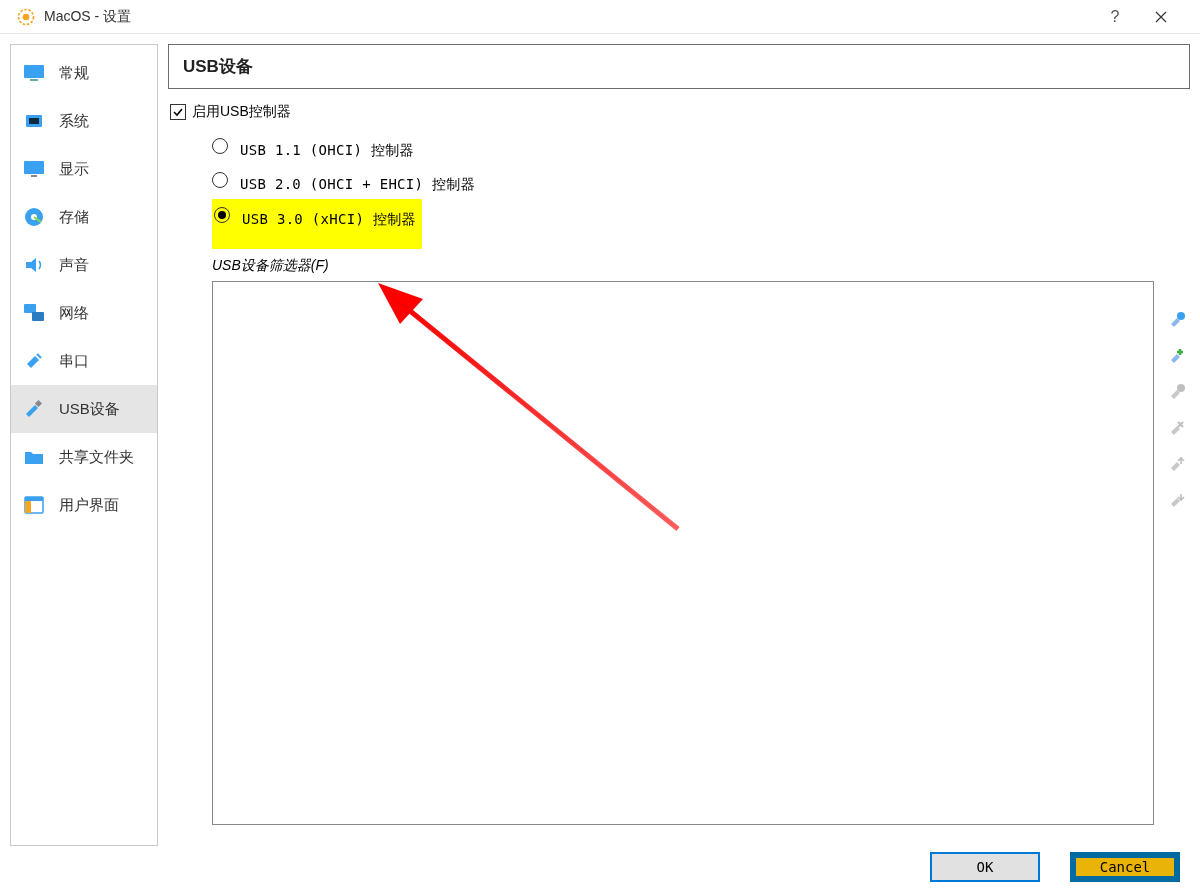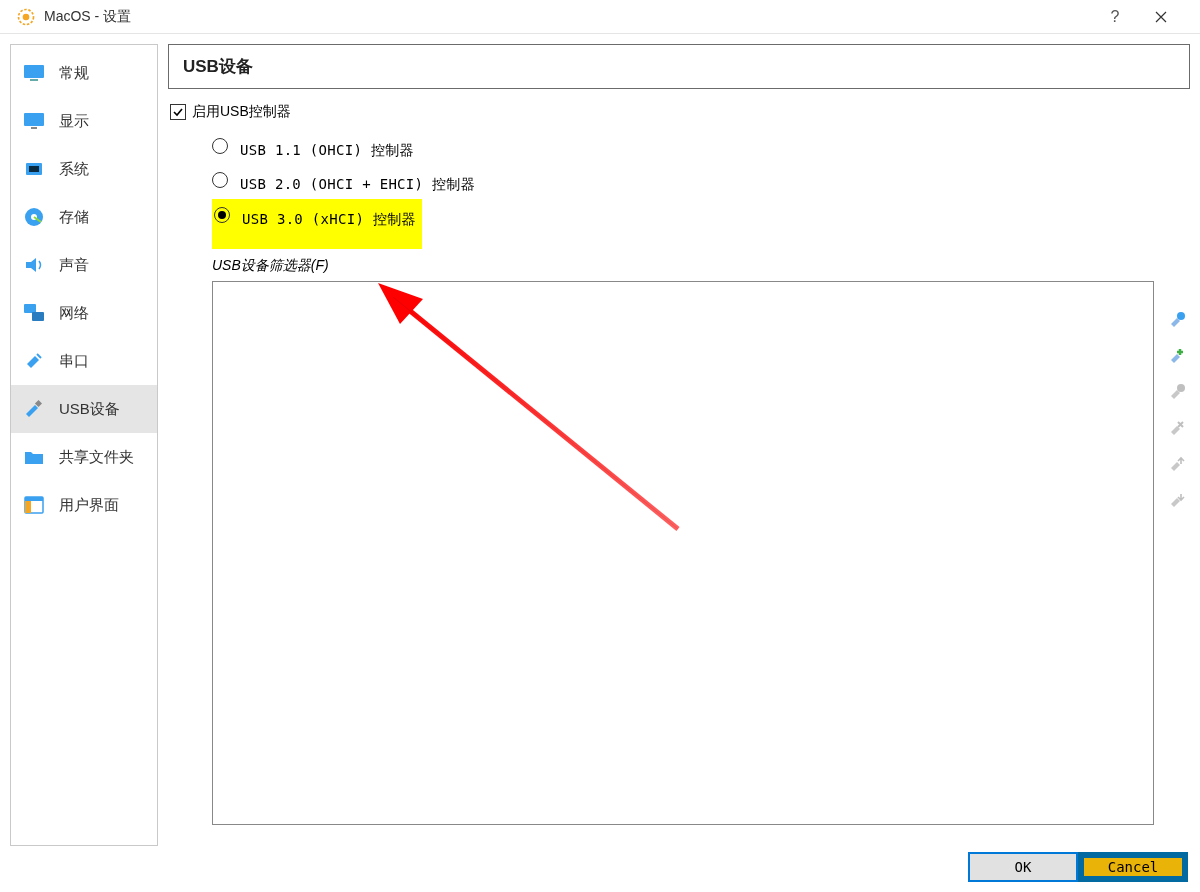--- a/index.html
+++ b/index.html
@@ -45,21 +45,21 @@
 .filter-box { margin: 6px 36px 0 44px; border: 1px solid #888; height: 544px; background: #fff; }
 
 
 .usb-actions { position: absolute; right: 2px; top: 210px; display: flex; flex-direction: column; gap: 12px; }
 .usb-actions .act { width: 24px; height: 24px; display: flex; align-items: center; justify-content: center; }
 
 
 .arrow-overlay { position: absolute; pointer-events: none; z-index: 50; }
 
 
-.bottom-bar { position: absolute; bottom: 10px; right: 12px; display: flex; gap: 0; }
+.bottom-bar { position: absolute; bottom: 10px; right: 20px; display: flex; gap: 30px; }
 .btn { width: 110px; height: 30px; border: 6px solid #0369a1; background: #eab308; font-size: 14px; font-family: Consolas, "Microsoft YaHei", monospace; display: flex; align-items: center; justify-content: center; cursor: default; }
 .btn.primary { border: 2px solid #0078d7; background: #e1e1e1; }
 </style>
 </head>
 <body>
 
 <div class="titlebar">
   <span class="app-icon">
     <svg viewBox="0 0 24 24" width="20" height="20">
         <circle cx="12" cy="12" r="9" fill="none" stroke="#f5a623" stroke-width="2" stroke-dasharray="3 2"></circle>
@@ -85,34 +85,34 @@
           <svg width="26" height="26" viewBox="0 0 26 26">
             <rect x="3" y="5" width="20" height="13" rx="1" fill="#3aa0f0"></rect>
             <rect x="9" y="19" width="8" height="2" fill="#6aa"></rect>
           </svg>
         </span>
       <span>常规</span>
     </div>
     <div class="sidebar-item">
       <span class="side-icon">
           <svg width="26" height="26" viewBox="0 0 26 26">
+            <rect x="5" y="7" width="16" height="12" rx="1" fill="#3aa0f0"></rect>
+            <rect x="8" y="10" width="10" height="6" fill="#0a2a40"></rect>
+          </svg>
+        </span>
+      <span>系统</span>
+    </div>
+    <div class="sidebar-item">
+      <span class="side-icon">
+          <svg width="26" height="26" viewBox="0 0 26 26">
             <rect x="3" y="5" width="20" height="13" rx="1" fill="#3aa0f0"></rect>
             <rect x="10" y="19" width="6" height="2" fill="#888"></rect>
           </svg>
         </span>
       <span>显示</span>
-    </div>
-    <div class="sidebar-item">
-      <span class="side-icon">
-          <svg width="26" height="26" viewBox="0 0 26 26">
-            <rect x="5" y="7" width="16" height="12" rx="1" fill="#3aa0f0"></rect>
-            <rect x="8" y="10" width="10" height="6" fill="#0a2a40"></rect>
-          </svg>
-        </span>
-      <span>系统</span>
     </div>
     <div class="sidebar-item">
       <span class="side-icon">
           <svg width="26" height="26" viewBox="0 0 26 26">
             <circle cx="13" cy="13" r="9" fill="#3aa0f0"></circle>
             <circle cx="13" cy="13" r="3" fill="#fff"></circle>
             <path d="M13 13 L20 18" stroke="#8dd837" stroke-width="2"></path>
           </svg>
         </span>
       <span>存储</span>

